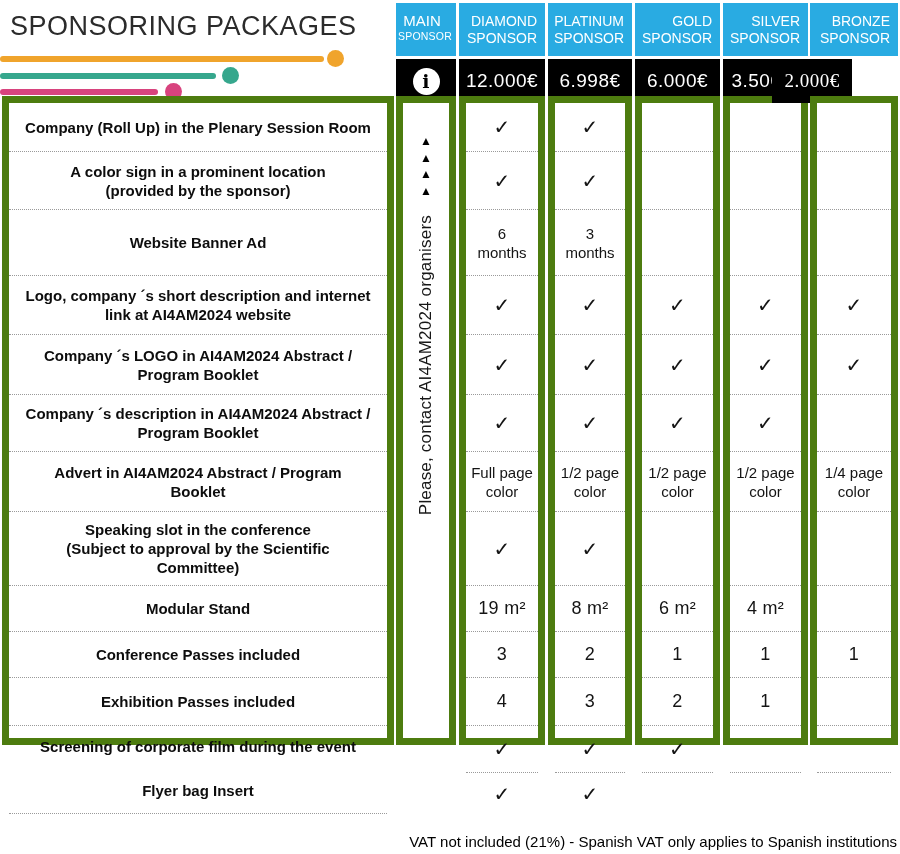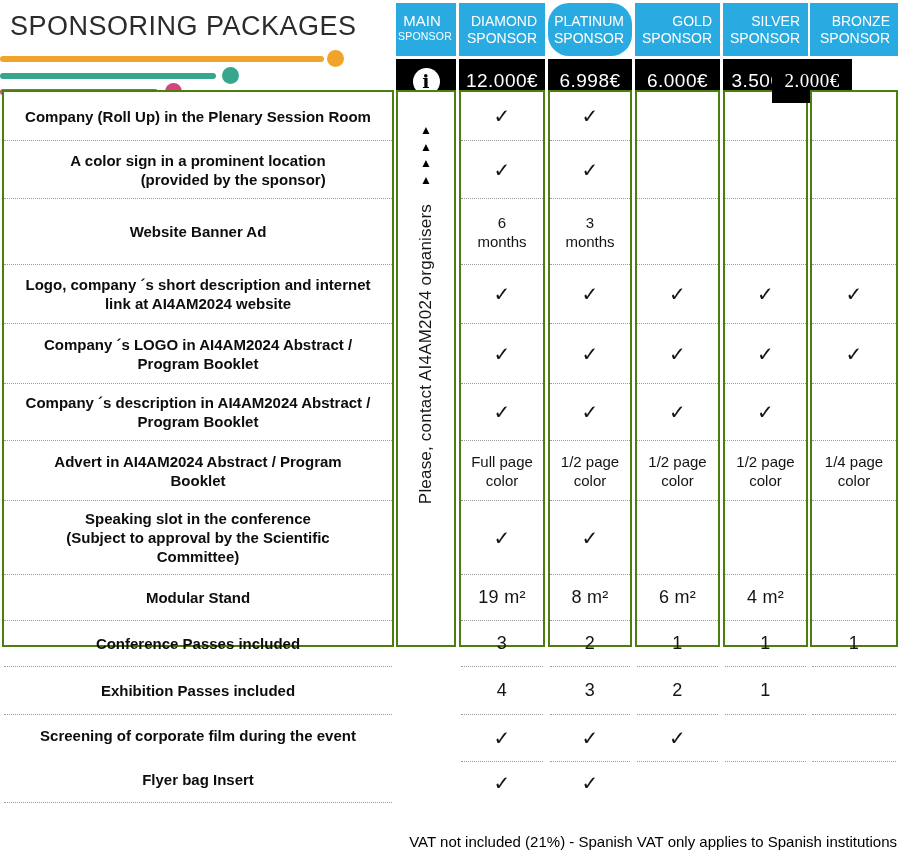--- a/index.html
+++ b/index.html
@@ -28,21 +28,21 @@
   
   .tier-price { position:absolute; top:59px; height:44px; background:#000; color:#fff;
                 display:flex; align-items:center; justify-content:center;
                 font-size:19px; letter-spacing:0.5px; }
   .main-price { left:396px; width:60px; }
   .info-circle { width:27px; height:27px; border-radius:50%; background:#fff; color:#000;
                  display:flex; align-items:center; justify-content:center;
                  font-family:"DejaVu Serif", serif; font-weight:bold; font-size:19px; line-height:1; }
 
   
-  .body-block { position:absolute; top:90px; height:557px; border:2px solid #4d7c0f; background:#fff; }
+  .body-block { position:absolute; top:96px; height:649px; border:7px solid #4d7c0f; background:#fff; }
   .label-body { left:2px; width:392px; }
   .main-body  { left:396px; width:60px; display:flex; flex-direction:column; align-items:center; }
 
   .label-row, .cell { display:flex; align-items:center; justify-content:center;
                       text-align:center; border-bottom:1.5px dotted #9a9a9a; }
   .label-row.last, .cell.last { border-bottom:none; }
   .label-row { font-weight:bold; font-size:15px; line-height:19px; color:#0d0d0d;
                white-space:pre-line; padding:0 4px; }
   .cell { color:#141414; }
   .cell.check { font-size:20px; }
@@ -82,21 +82,21 @@
         <div>▲</div>
         <div>▲</div>
         <div>▲</div>
         <div>▲</div>
       </div>
     <div class="vnote">Please, contact AI4AM2024 organisers</div>
   </div>
 
   <div class="body-block label-body" id="labelBody">
       <div class="label-row" style="height: 49px;">Company (Roll Up) in the Plenary Session Room</div>
-      <div class="label-row" style="height: 58px; text-align: right;">A color sign in a prominent location
+      <div class="label-row" style="height: 58px;">A color sign in a prominent location
 (provided by the sponsor)</div>
       <div class="label-row" style="height: 66px;">Website Banner Ad</div>
       <div class="label-row" style="height: 59px;">Logo, company ´s short description and internet
 link at AI4AM2024 website</div>
       <div class="label-row" style="height: 60px;">Company ´s LOGO in AI4AM2024 Abstract /
 Program Booklet</div>
       <div class="label-row" style="height: 57px;">Company ´s description in AI4AM2024 Abstract /
 Program Booklet</div>
       <div class="label-row" style="height: 60px;">Advert in AI4AM2024 Abstract / Program
 Booklet</div>
@@ -126,21 +126,21 @@
         <div class="cell check" style="height: 57px;">✓</div>
         <div class="cell small" style="height: 60px;">Full page
 color</div>
         <div class="cell check" style="height: 74px;">✓</div>
         <div class="cell num" style="height: 46px;">19 m²</div>
         <div class="cell num" style="height: 46px;">3</div>
         <div class="cell num" style="height: 48px;">4</div>
         <div class="cell check" style="height: 47px;">✓</div>
         <div class="cell check last" style="height: 41px;">✓</div>
       </div>
-      <div class="tier-head" style="left: 548px; width: 84px; border-radius: 21px;">
+      <div class="tier-head" style="left: 548px; width: 84px;">
         <div>PLATINUM</div>
         <div>SPONSOR</div>
       </div>
       <div class="tier-price" style="left: 548px; width: 84px;">6.998€</div>
       <div class="body-block" style="left: 548px; width: 84px;">
         <div class="cell check" style="height: 49px;">✓</div>
         <div class="cell check" style="height: 58px;">✓</div>
         <div class="cell small" style="height: 66px;">3
 months</div>
         <div class="cell check" style="height: 59px;">✓</div>

